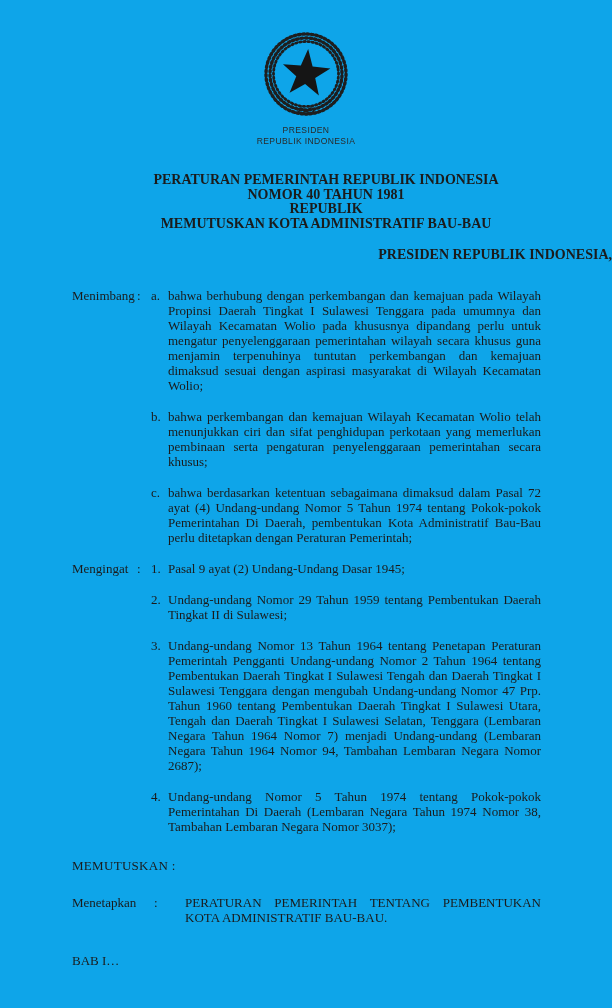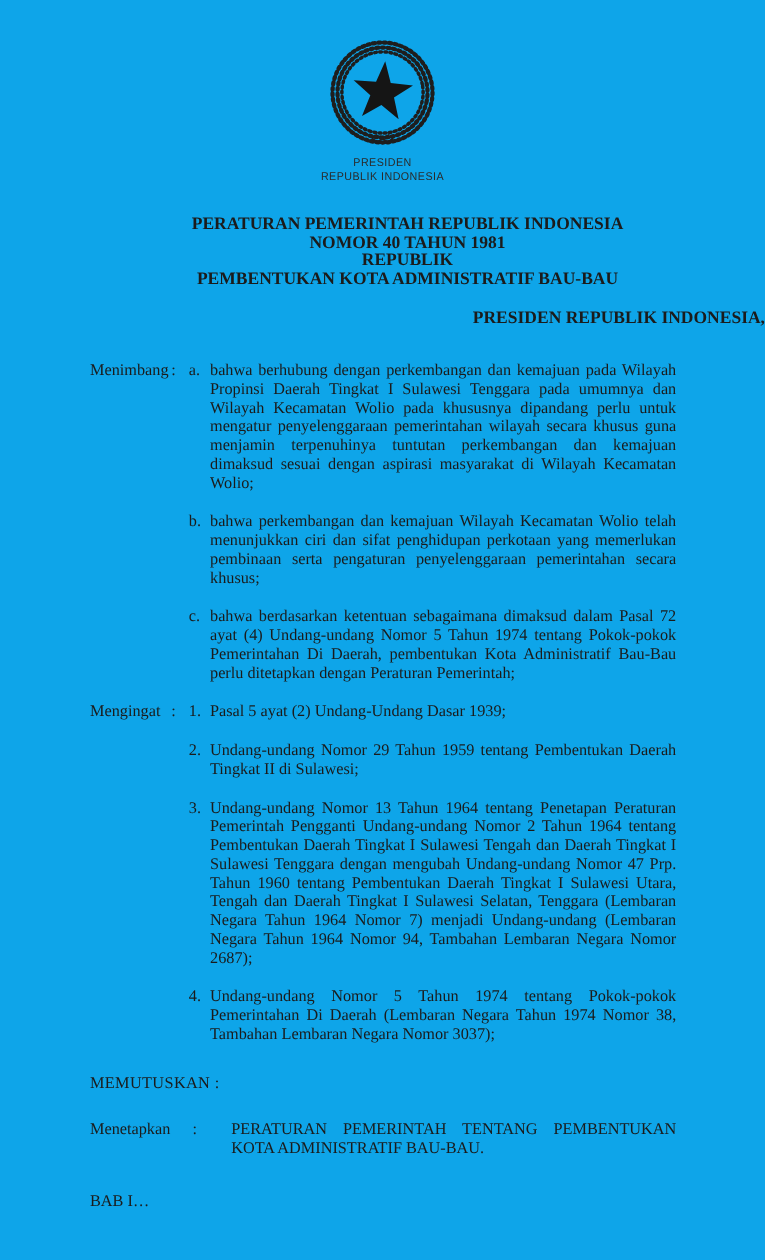--- a/index.html
+++ b/index.html
@@ -129,21 +129,21 @@
       </g>
     </svg>
     <div class="lh-line first">PRESIDEN</div>
     <div class="lh-line">REPUBLIK INDONESIA</div>
   </header>
 
   <div class="title-block">
     <div>PERATURAN PEMERINTAH REPUBLIK INDONESIA</div>
     <div>NOMOR 40 TAHUN 1981</div>
     <div>REPUBLIK</div>
-    <div>PEMBENTUKAN KOTA ADMINISTRATIF BAU-BAU</div>
+    <div>MEMUTUSKAN KOTA ADMINISTRATIF BAU-BAU</div>
   </div>
 
   <div class="opening-heading">PRESIDEN REPUBLIK INDONESIA,</div>
 
   <main class="content">
 
     <section class="clause">
       <div class="clause-row">
         <div class="clause-label">Menimbang</div>
         <div class="clause-colon">:</div>
@@ -164,21 +164,21 @@
       </div>
     </section>
 
     <section class="clause">
       <div class="clause-row">
         <div class="clause-label">Mengingat</div>
         <div class="clause-colon">:</div>
         <div class="clause-items">
           <div class="clause-item">
             <span class="clause-marker">1.</span>
-            <div class="item-text">Pasal 5 ayat (2) Undang-Undang Dasar 1939;</div>
+            <div class="item-text">Pasal 9 ayat (2) Undang-Undang Dasar 1945;</div>
           </div>
           <div class="clause-item">
             <span class="clause-marker">2.</span>
             <div class="item-text">Undang-undang Nomor 29 Tahun 1959 tentang Pembentukan Daerah Tingkat II di Sulawesi;</div>
           </div>
           <div class="clause-item">
             <span class="clause-marker">3.</span>
             <div class="item-text">Undang-undang Nomor 13 Tahun 1964 tentang Penetapan Peraturan Pemerintah Pengganti Undang-undang Nomor 2 Tahun 1964 tentang Pembentukan Daerah Tingkat I Sulawesi Tengah dan Daerah Tingkat I Sulawesi Tenggara dengan mengubah Undang-undang Nomor 47 Prp. Tahun 1960 tentang Pembentukan Daerah Tingkat I Sulawesi Utara, Tengah dan Daerah Tingkat I Sulawesi Selatan, Tenggara (Lembaran Negara Tahun 1964 Nomor 7) menjadi Undang-undang (Lembaran Negara Tahun 1964 Nomor 94, Tambahan Lembaran Negara Nomor 2687);</div>
           </div>
           <div class="clause-item">

